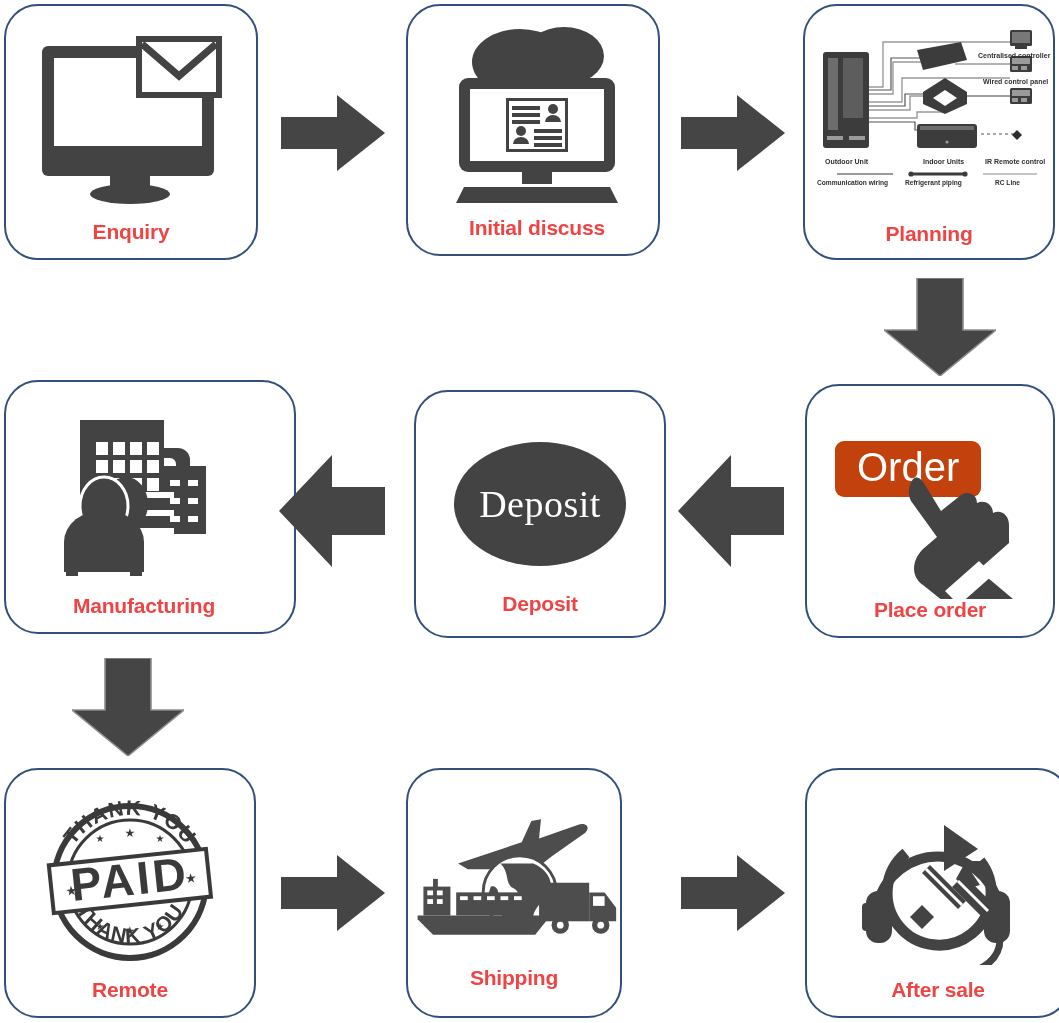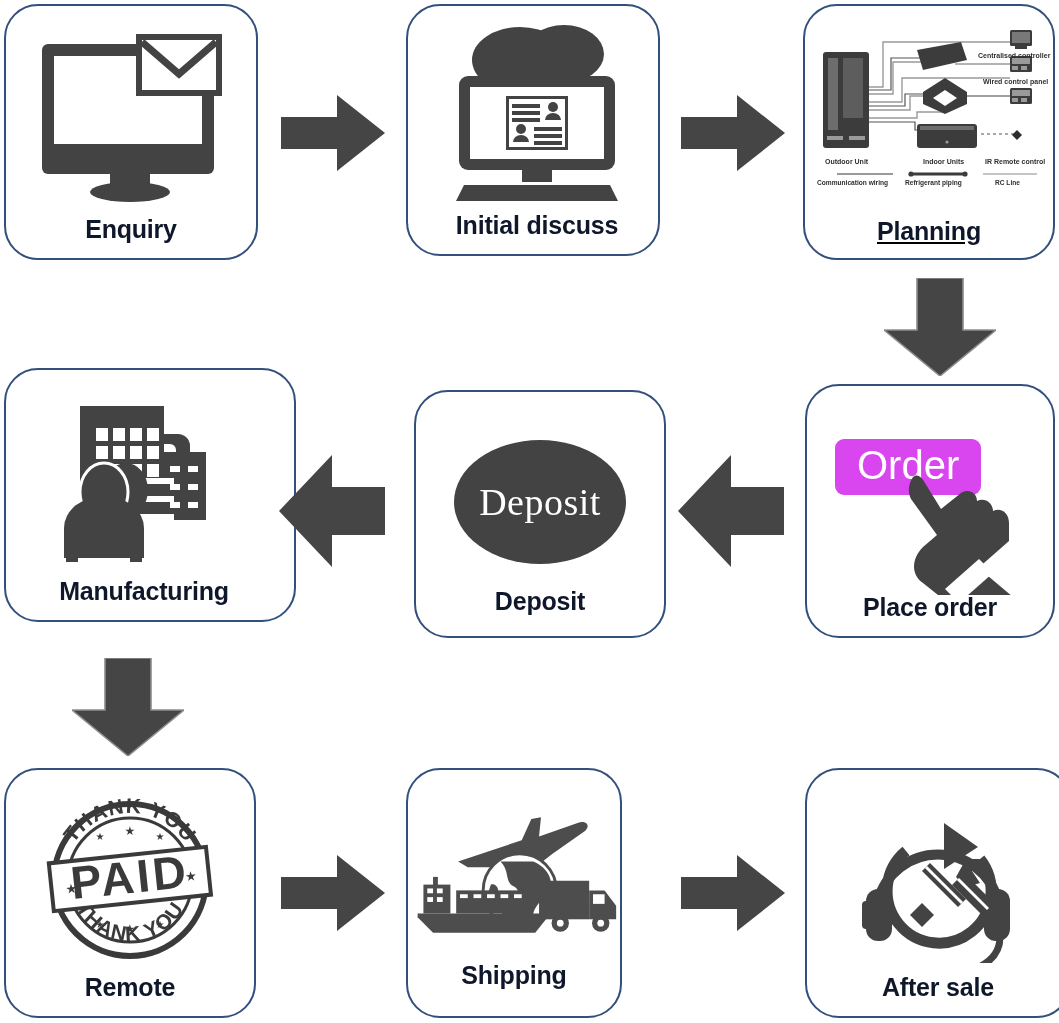--- a/index.html
+++ b/index.html
@@ -27,23 +27,23 @@
   }
   .card-art {
     flex:1 1 auto;
     width:100%;
     display:flex;
     align-items:center;
     justify-content:center;
     overflow:hidden;
   }
   .card-label {
-    font-size:25px;
+    font-size:21px;
     font-weight:bold;
-    color:#0f172a;
+    color:#ef4444;
     letter-spacing:-0.2px;
     line-height:1;
     white-space:nowrap;
   }
 
   
   .arrow { position:absolute; }
   .arrow svg { display:block; }
 
   
@@ -67,21 +67,21 @@
   .deposit-text {
     font-family:"Liberation Serif", serif;
     font-size:38px;
     color:#ffffff;
     font-weight:normal;
     letter-spacing:0.5px;
   }
 
   
   .order-btn {
-    background:#d946ef;
+    background:#c2410c;
     border-radius:9px;
     padding:6px 22px 10px 22px;
     display:inline-flex; align-items:center; justify-content:flex-end;
   }
   .order-text {
     font-family:"Liberation Sans", sans-serif;
     font-size:40px;
     color:#ffffff;
     line-height:1;
   }
@@ -153,21 +153,21 @@
     </div>
     <div class="card-label">Initial discuss</div>
   </div>
 
   <div class="arrow" style="left:681px; top:95px;">
     <svg width="104" height="76" viewBox="0 0 104 76">
       <polygon points="0,22 56,22 56,0 104,38 56,76 56,54 0,54" fill="#454545"></polygon>
     </svg>
   </div>
 
-  <div class="card" style="left:803px; top:4px; width:252px; height:256px; padding:6px 0 14px 0;text-decoration:underline;">
+  <div class="card" style="left:803px; top:4px; width:252px; height:256px; padding:6px 0 14px 0;">
     <div class="card-art">
       <div class="plan-wrap">
         <svg width="252" height="175" viewBox="0 0 252 175" style="position:absolute;left:0;top:0;">
           <g stroke="#9a9a9a" stroke-width="1.4" fill="none">
             <path d="M60 75 L78 75 L78 30 L205 30"></path>
             <path d="M60 82 L88 82 L88 50 L120 50"></path>
             <path d="M60 90 L97 90 L97 66 L205 66"></path>
             <path d="M60 98 L105 98 L105 84 L205 84"></path>
             <path d="M60 106 L112 106 L112 100 L140 100"></path>
             <path d="M150 52 L205 52"></path>
@@ -245,21 +245,21 @@
     </div>
     <div class="card-label" style="margin-top:4px;">Planning</div>
   </div>
 
   <div class="arrow" style="left:884px; top:278px;">
     <svg width="112" height="98" viewBox="0 0 112 98">
       <polygon points="33,0 79,0 79,52 112,52 56,98 0,52 33,52" fill="#454545" stroke="#8d8d8d" stroke-width="1.6"></polygon>
     </svg>
   </div>
 
-  <div class="card" style="left:4px; top:368px; width:292px; height:254px; padding:14px 12px 16px 0;">
+  <div class="card" style="left:4px; top:380px; width:292px; height:254px; padding:14px 12px 16px 0;">
     <div class="card-art">
       <svg width="180" height="164" viewBox="0 0 180 164">
         <g fill="#434343">
 
           <rect x="26" y="6" width="84" height="110"></rect>
 
           <g fill="#ffffff">
             <rect x="42" y="28" width="12" height="13"></rect>
               <rect x="59" y="28" width="12" height="13"></rect>
             <rect x="76" y="28" width="12" height="13"></rect>

